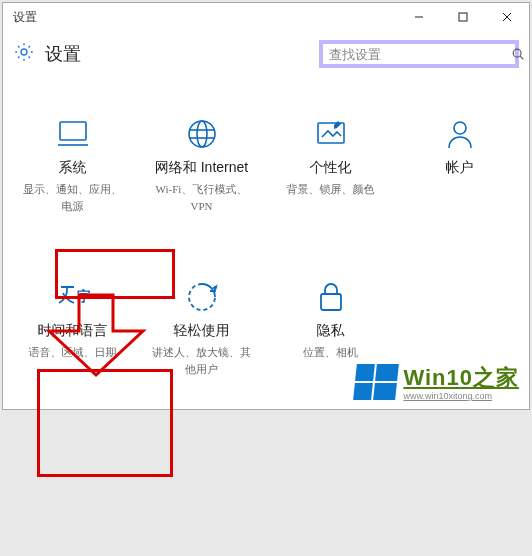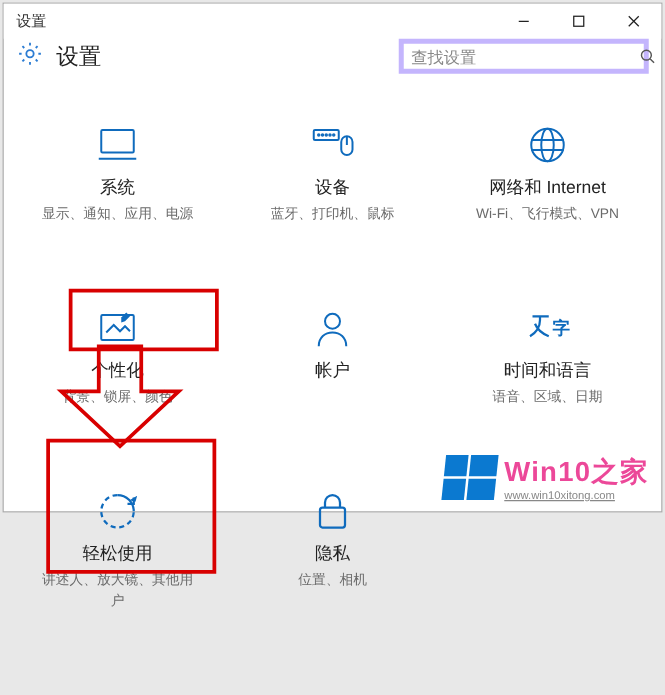--- a/index.html
+++ b/index.html
@@ -69,21 +69,21 @@
 }
 .search input::placeholder { color: #888; }
 .search .sicon { width: 26px; display: flex; align-items: center; justify-content: center; color: #555; }
 .content {
   flex: 1;
   padding: 36px 10px 0 10px;
   position: relative;
 }
 .grid {
   display: grid;
-  grid-template-columns: repeat(3, 1fr);
+  grid-template-columns: repeat(4, 1fr);
   column-gap: 10px;
   row-gap: 58px;
 }
 .tile {
   display: flex;
   flex-direction: column;
   align-items: center;
   text-align: center;
   padding: 4px 6px;
   position: relative;
@@ -100,20 +100,21 @@
 .tile .tlabel {
   font-size: 14px;
   color: #222;
   margin-bottom: 4px;
 }
 .tile .tdesc {
   font-size: 11px;
   color: #6a6a6a;
   line-height: 1.5;
   max-width: 130px;
+  font-family: Liberation Serif, serif;
 }
 .highlight {
   position: absolute;
   border: 3px solid #d80000;
   pointer-events: none;
 }
 .arrow {
   position: absolute;
   color: #d80000;
   pointer-events: none;
@@ -128,21 +129,21 @@
 }
 .winlogo {
   display: grid;
   grid-template-columns: 18px 22px;
   grid-template-rows: 17px 17px;
   gap: 2px;
   transform: skewX(-6deg);
 }
 .winlogo span { background: #0b79d0; }
 .wm-text { display: flex; flex-direction: column; align-items: flex-start; }
-.wm-main { font-size: 22px; font-weight: 700; color: #ec4899; letter-spacing: 1px; }
+.wm-main { font-size: 22px; font-weight: 700; color: #4d7c0f; letter-spacing: 1px; text-decoration: underline; }
 .wm-sub { font-size: 9px; color: #888; margin-top: -2px; text-decoration: underline; }
 </style>
 </head>
 <body>
 
 <div class="window">
 
   <div class="titlebar">
     <div class="title">设置</div>
     <div class="winbtn">
@@ -189,36 +190,20 @@
         <div class="ticon">
           <svg width="34" height="30" viewBox="0 0 34 30" fill="none" stroke="currentColor" stroke-width="1.6">
               <rect x="4" y="3" width="26" height="18" rx="1"></rect>
               <line x1="2" y1="26" x2="32" y2="26"></line>
             </svg>
         </div>
         <div class="tlabel">系统</div>
         <div class="tdesc">显示、通知、应用、电源</div>
       </div>
 
-      <div class="tile">
-        <div class="ticon">
-          <svg width="36" height="30" viewBox="0 0 36 30" fill="none" stroke="currentColor" stroke-width="1.6">
-            <rect x="3" y="3" width="20" height="8" rx="1"></rect>
-            <circle cx="7" cy="7" r="0.6" fill="currentColor"></circle>
-              <circle cx="10" cy="7" r="0.6" fill="currentColor"></circle>
-              <circle cx="13" cy="7" r="0.6" fill="currentColor"></circle>
-              <circle cx="16" cy="7" r="0.6" fill="currentColor"></circle>
-              <circle cx="19" cy="7" r="0.6" fill="currentColor"></circle>
-            <rect x="25" y="8" width="9" height="15" rx="4.5"></rect>
-            <line x1="29.5" y1="8" x2="29.5" y2="15"></line>
-          </svg>
-        </div>
-        <div class="tlabel">设备</div>
-        <div class="tdesc">蓝牙、打印机、鼠标</div>
-      </div>
 
       <div class="tile">
         <div class="ticon">
           <svg width="34" height="34" viewBox="0 0 34 34" fill="none" stroke="currentColor" stroke-width="1.6">
             <circle cx="17" cy="17" r="13"></circle>
             <ellipse cx="17" cy="17" rx="5" ry="13"></ellipse>
             <line x1="4" y1="13" x2="30" y2="13"></line>
             <line x1="4" y1="21" x2="30" y2="21"></line>
           </svg>
         </div>

